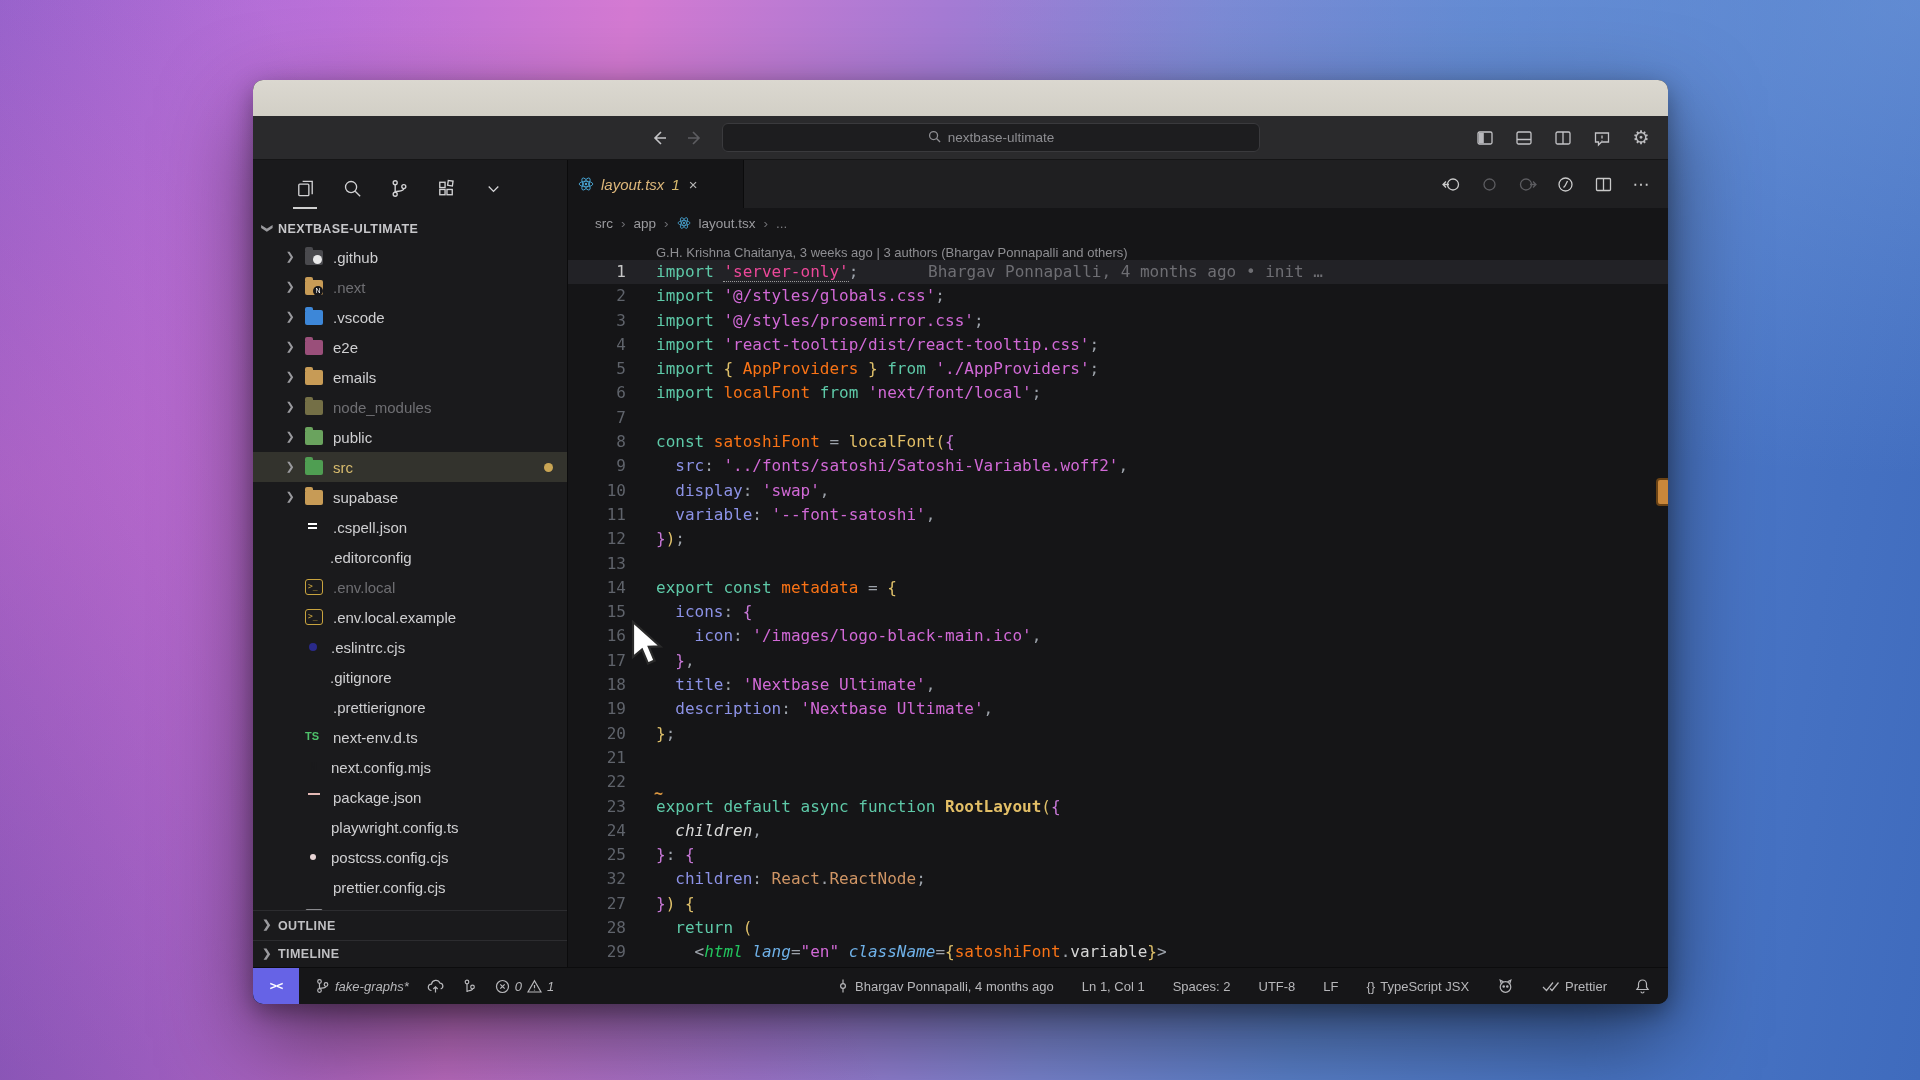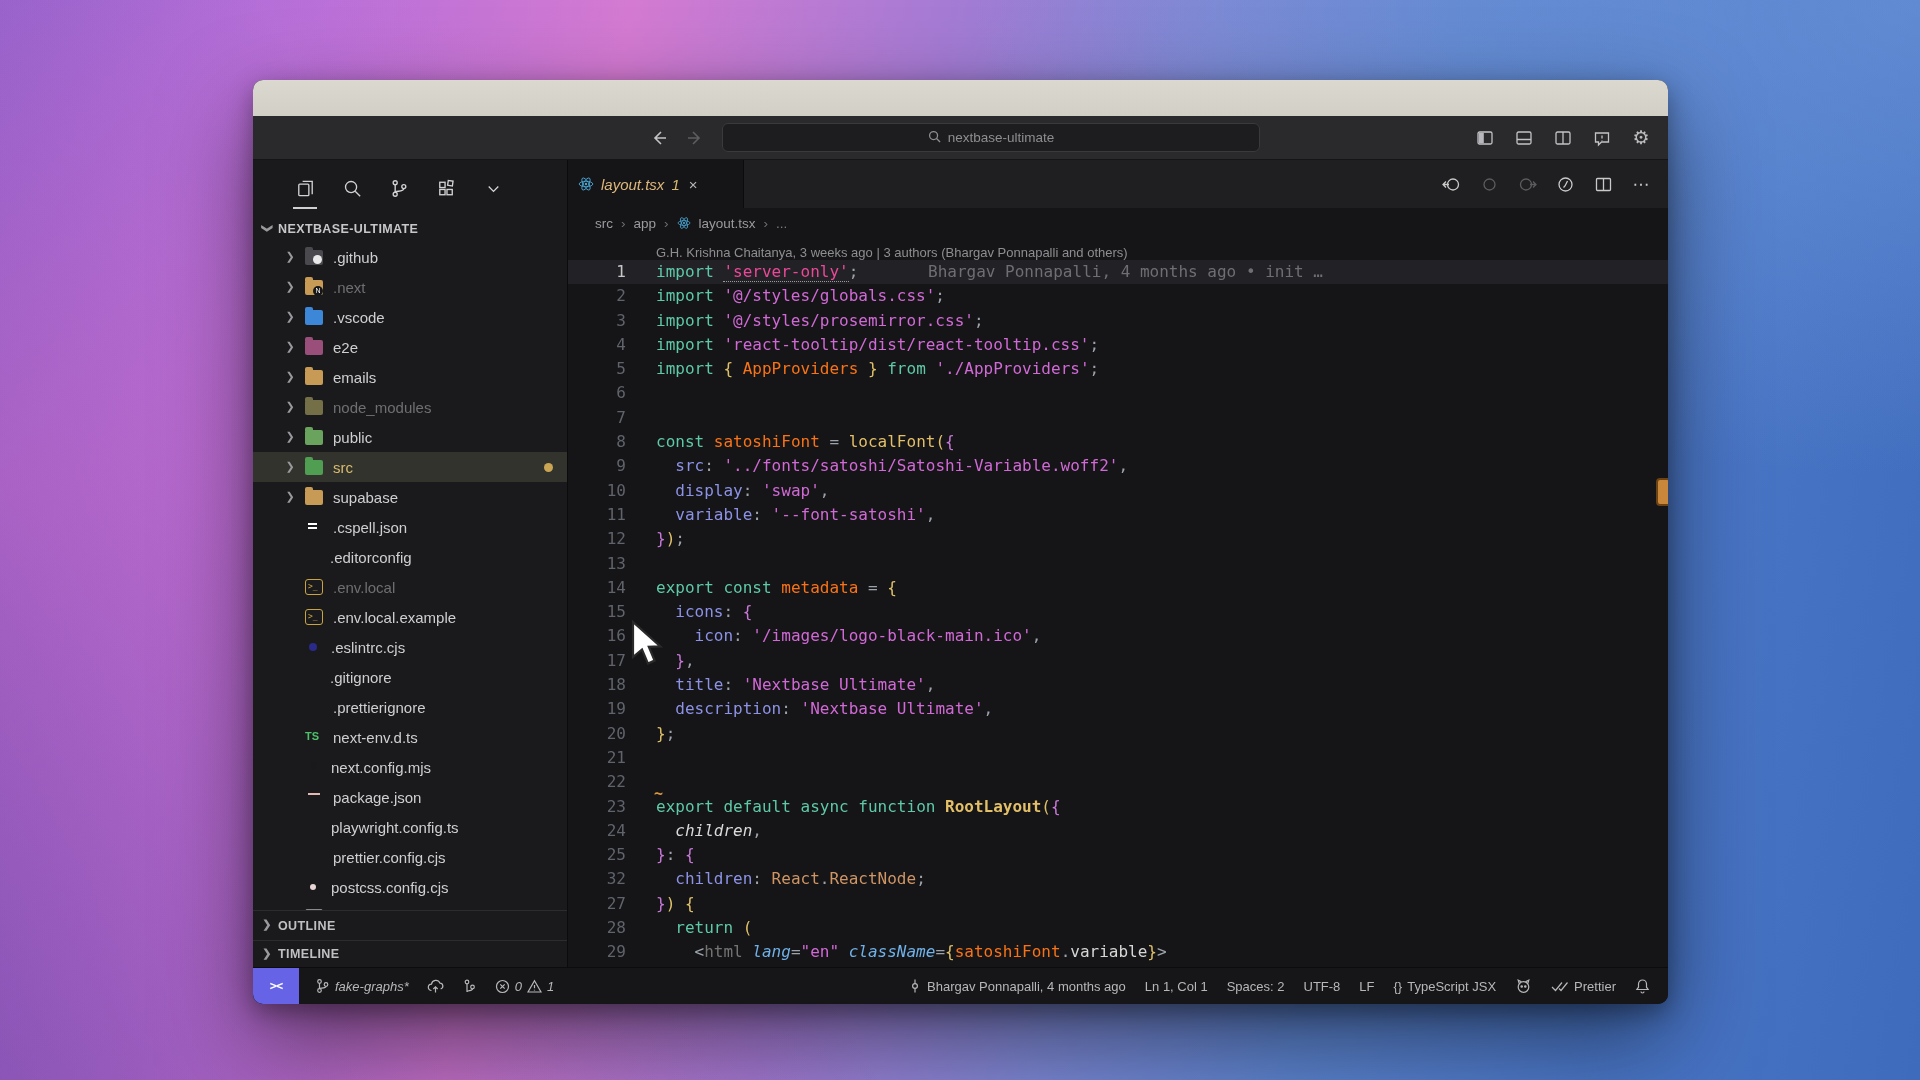--- a/index.html
+++ b/index.html
@@ -121,30 +121,30 @@
   .tk-stru{ color:#ec4899; border-bottom:1px dotted #9a9a9a; }
   .tk-prop{ color:#8c92e6; }
   .tk-fn  { color:#e3bf67; }
   .tk-cls { color:#e3bf67; font-weight:bold;margin-top:48px; }
   .tk-idn { color:#f97316; }
   .tk-org { color:#cf9565; }
   .tk-pln { color:#d6d6d6; }
   .tk-pu  { color:#9da3ab; }
   .tk-b1  { color:#dfc06a; }
   .tk-b2  { color:#c878d8; }
-  .tk-tag { color:#737373; }
+  .tk-tag { color:#22c55e;font-style:italic; }
   .tk-atr { color:#6fb1e8; font-style:italic; }
   .tk-itl { color:#dadada; font-style:italic; }
 
   
   .statusbar { height:37px; flex:none; background:#161618; display:flex; align-items:stretch; font-size:13px; color:#b7b7ba; border-top:1px solid #0c0c0d;}
   .remote-btn { width:46px; flex:none; background:#6663e6; color:#fff; display:flex; align-items:center; justify-content:center;
     font-family:"DejaVu Sans Mono",monospace; font-size:12px; font-weight:bold; letter-spacing:-1px;}
   .sgroup-left { display:flex; align-items:center; gap:2px; margin-left:8px;font-style:italic;}
-  .sgroup-right { margin-left:auto; display:flex; align-items:center; gap:3px; padding-right:10px;}
+  .sgroup-right { margin-left:auto; display:flex; align-items:center; gap:12px; padding-right:10px;}
   .sitem { display:flex; align-items:center; gap:5px; padding:0 8px; height:100%; }
   .sitem svg { stroke:#b7b7ba; fill:none; stroke-width:1.2; }
 
   .ruler-marker { position:absolute; right:-3px; top:398px; width:15px; height:28px; background:#c9873b;
     border:2px solid #6b4315; border-radius:4px; z-index:5;}
 
   .cursor { position:absolute; left:630px; top:620px; z-index:10; }
 </style>
 </head>
 <body>
@@ -348,27 +348,27 @@
               <span class="fi file fi-npm"></span>
               <span class="tlabel">package.json</span>
             </div>
             <div class="trow">
               <span class="chev"></span>
               <span class="fi file fi-playwright"></span>
               <span class="tlabel">playwright.config.ts</span>
             </div>
             <div class="trow">
               <span class="chev"></span>
+              <span class="fi file fi-postcss"></span>
+              <span class="tlabel">postcss.config.cjs</span>
+            </div>
+            <div class="trow">
+              <span class="chev"></span>
               <span class="fi file fi-prettier"></span>
               <span class="tlabel">prettier.config.cjs</span>
-            </div>
-            <div class="trow">
-              <span class="chev"></span>
-              <span class="fi file fi-postcss"></span>
-              <span class="tlabel">postcss.config.cjs</span>
             </div>
             <div class="trow">
               <span class="chev"></span>
               <span class="fi file fi-md"></span>
               <span class="tlabel">README.md</span>
             </div>
           </div>
 
         <div class="panel-section">
           <span class="chev">❯</span>
@@ -446,21 +446,21 @@
         </div>
 
         <div class="codearea">
           <div class="blame-banner">G.H. Krishna Chaitanya, 3 weeks ago | 3 authors (Bhargav Ponnapalli and others)</div>
           <div id="code">
               <div class="cline active"><span class="ln">1</span><span class="ctext"><span class="tk-kw">import</span><span class="tk-pln"> </span><span class="tk-stru">'server-only'</span><span class="tk-pu">;</span><span class="inline-blame">Bhargav Ponnapalli, 4 months ago • init …</span></span></div>
               <div class="cline"><span class="ln">2</span><span class="ctext"><span class="tk-kw">import</span><span class="tk-pln"> </span><span class="tk-str">'@/styles/globals.css'</span><span class="tk-pu">;</span></span></div>
               <div class="cline"><span class="ln">3</span><span class="ctext"><span class="tk-kw">import</span><span class="tk-pln"> </span><span class="tk-str">'@/styles/prosemirror.css'</span><span class="tk-pu">;</span></span></div>
               <div class="cline"><span class="ln">4</span><span class="ctext"><span class="tk-kw">import</span><span class="tk-pln"> </span><span class="tk-str">'react-tooltip/dist/react-tooltip.css'</span><span class="tk-pu">;</span></span></div>
               <div class="cline"><span class="ln">5</span><span class="ctext"><span class="tk-kw">import</span><span class="tk-pln"> </span><span class="tk-b1">{</span><span class="tk-pln"> </span><span class="tk-idn">AppProviders</span><span class="tk-pln"> </span><span class="tk-b1">}</span><span class="tk-pln"> </span><span class="tk-kw">from</span><span class="tk-pln"> </span><span class="tk-str">'./AppProviders'</span><span class="tk-pu">;</span></span></div>
-              <div class="cline"><span class="ln">6</span></div>
+              <div class="cline"><span class="ln">6</span><span class="ctext"><span class="tk-kw">import</span><span class="tk-pln"> </span><span class="tk-idn">localFont</span><span class="tk-pln"> </span><span class="tk-kw">from</span><span class="tk-pln"> </span><span class="tk-str">'next/font/local'</span><span class="tk-pu">;</span></span></div>
               <div class="cline"><span class="ln">7</span><span class="ctext"></span></div>
               <div class="cline"><span class="ln">8</span><span class="ctext"><span class="tk-kw">const</span><span class="tk-pln"> </span><span class="tk-idn">satoshiFont</span><span class="tk-pln"> </span><span class="tk-pu">=</span><span class="tk-pln"> </span><span class="tk-fn">localFont</span><span class="tk-b1">(</span><span class="tk-b2">{</span></span></div>
               <div class="cline"><span class="ln">9</span><span class="ctext"><span class="tk-pln">  </span><span class="tk-prop">src</span><span class="tk-pu">:</span><span class="tk-pln"> </span><span class="tk-str">'../fonts/satoshi/Satoshi-Variable.woff2'</span><span class="tk-pu">,</span></span></div>
               <div class="cline"><span class="ln">10</span><span class="ctext"><span class="tk-pln">  </span><span class="tk-prop">display</span><span class="tk-pu">:</span><span class="tk-pln"> </span><span class="tk-str">'swap'</span><span class="tk-pu">,</span></span></div>
               <div class="cline"><span class="ln">11</span><span class="ctext"><span class="tk-pln">  </span><span class="tk-prop">variable</span><span class="tk-pu">:</span><span class="tk-pln"> </span><span class="tk-str">'--font-satoshi'</span><span class="tk-pu">,</span></span></div>
               <div class="cline"><span class="ln">12</span><span class="ctext"><span class="tk-b2">}</span><span class="tk-b1">)</span><span class="tk-pu">;</span></span></div>
               <div class="cline"><span class="ln">13</span><span class="ctext"></span></div>
               <div class="cline"><span class="ln">14</span><span class="ctext"><span class="tk-kw">export</span><span class="tk-pln"> </span><span class="tk-kw">const</span><span class="tk-pln"> </span><span class="tk-idn">metadata</span><span class="tk-pln"> </span><span class="tk-pu">=</span><span class="tk-pln"> </span><span class="tk-b1">{</span></span></div>
               <div class="cline"><span class="ln">15</span><span class="ctext"><span class="tk-pln">  </span><span class="tk-prop">icons</span><span class="tk-pu">:</span><span class="tk-pln"> </span><span class="tk-b2">{</span></span></div>
               <div class="cline"><span class="ln">16</span><span class="ctext"><span class="tk-pln">    </span><span class="tk-prop">icon</span><span class="tk-pu">:</span><span class="tk-pln"> </span><span class="tk-str">'/images/logo-black-main.ico'</span><span class="tk-pu">,</span></span></div>

